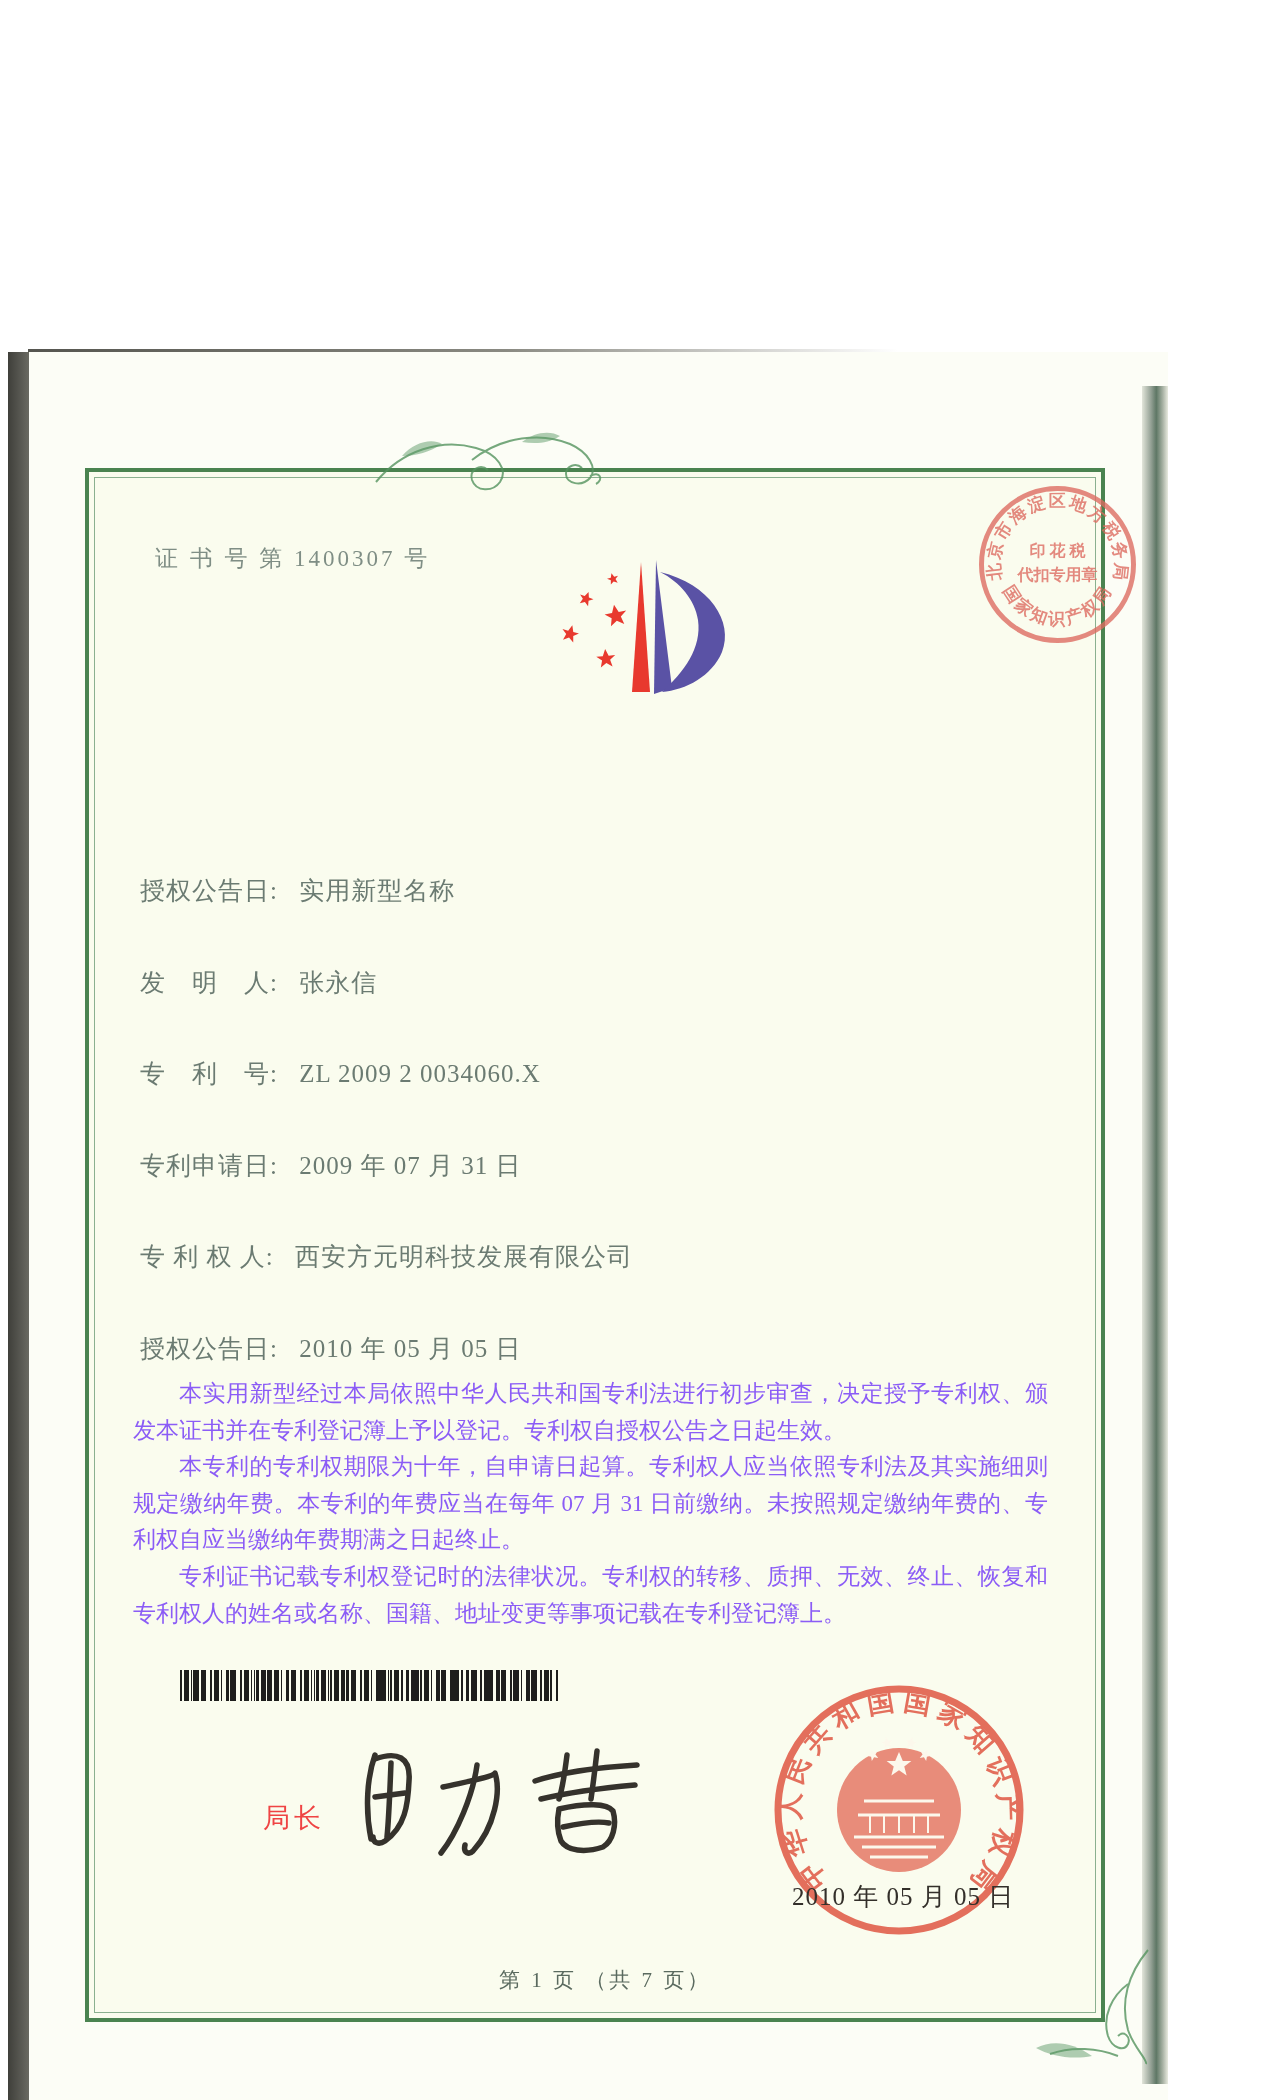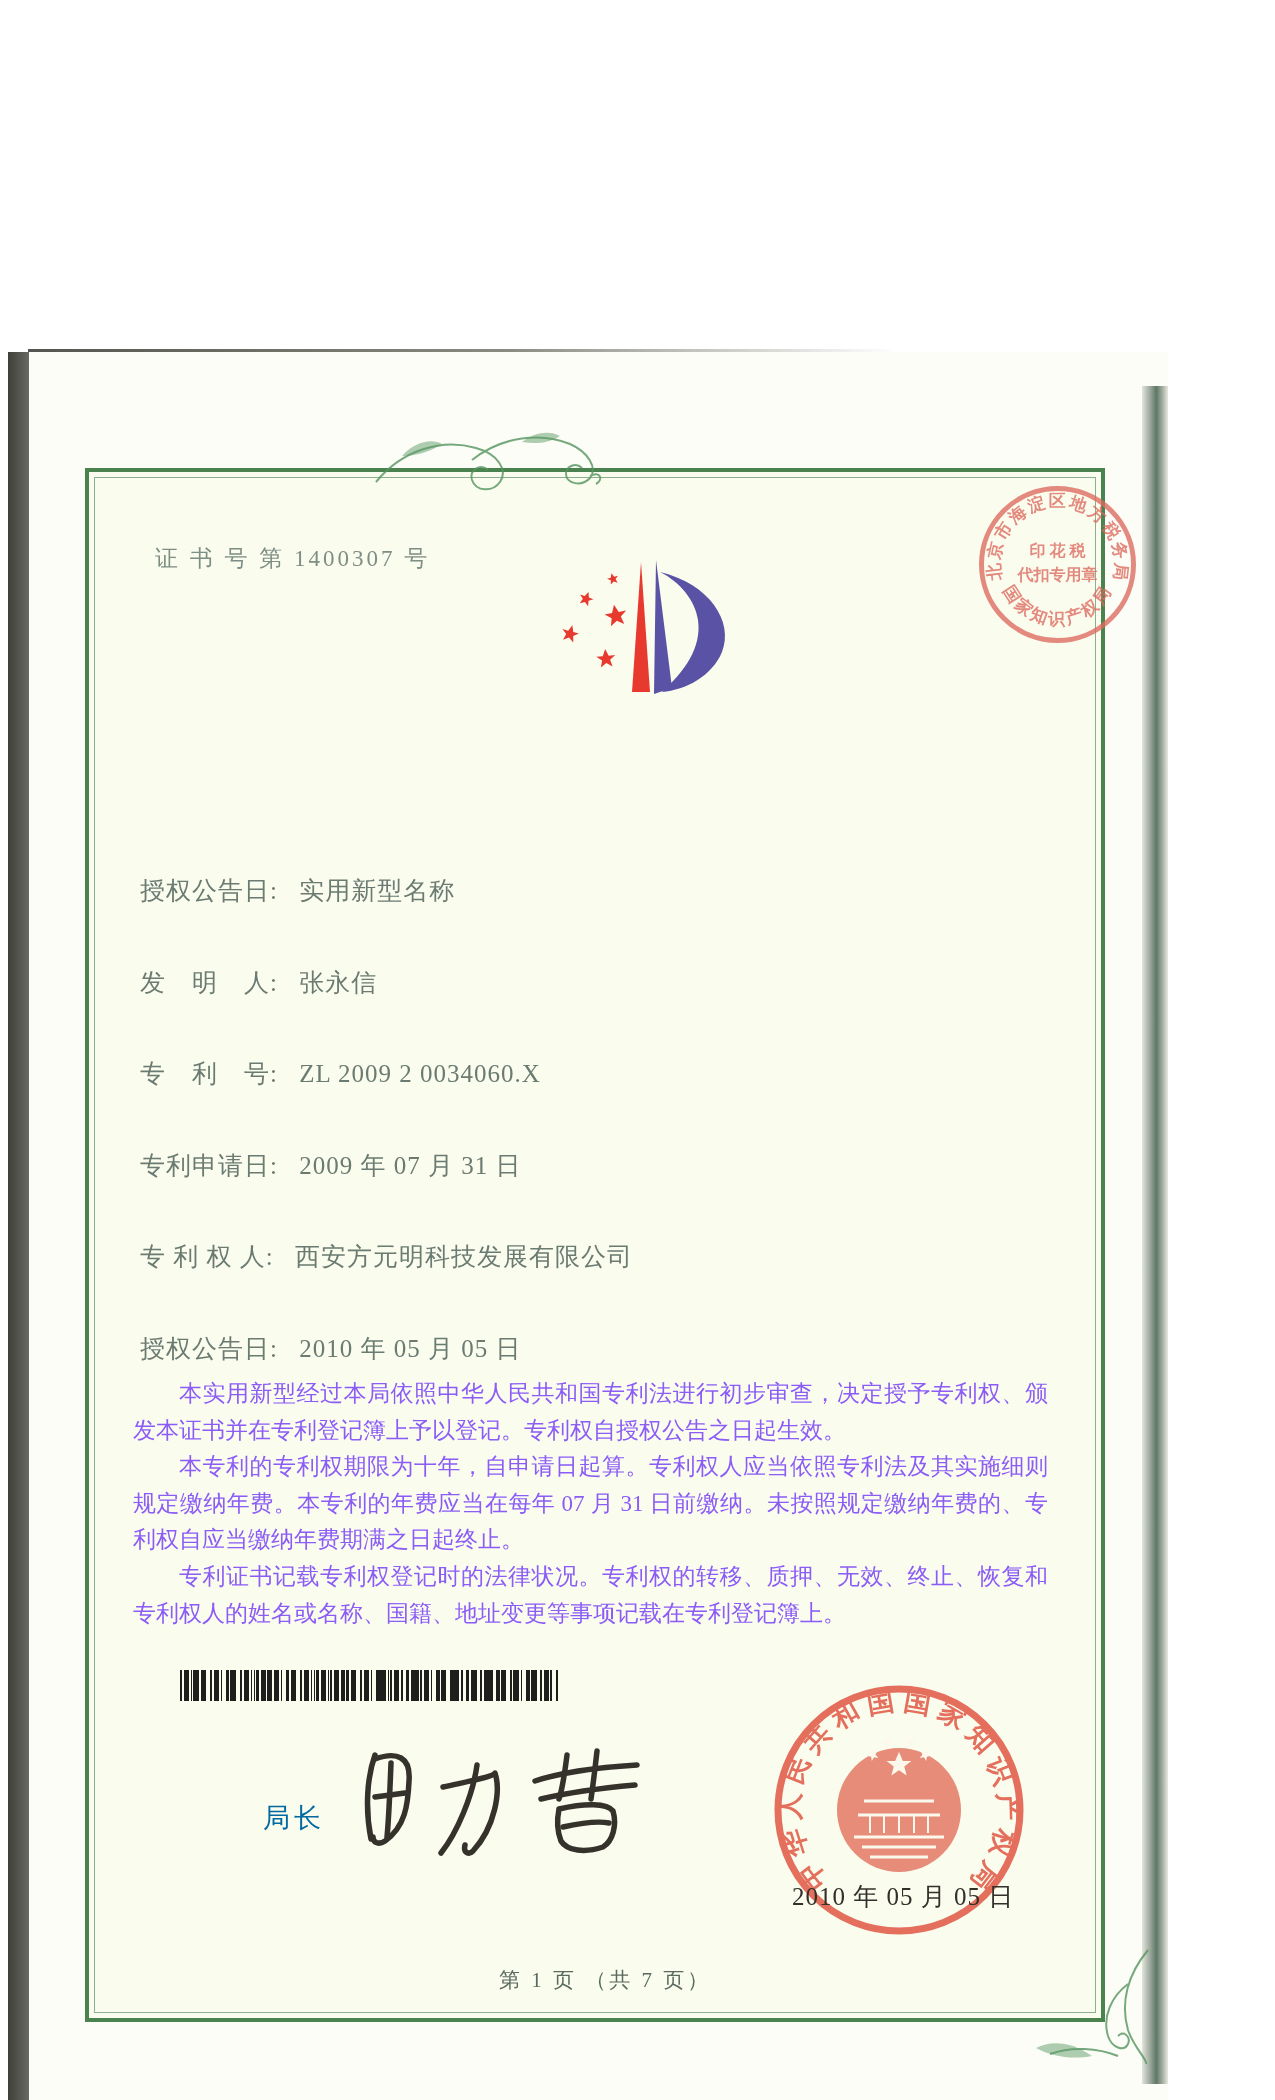--- a/index.html
+++ b/index.html
@@ -42,21 +42,21 @@
         #1e1e1c 4px 9px, rgba(0,0,0,0) 9px 11px,
         #1e1e1c 11px 12px, rgba(0,0,0,0) 12px 16px,
         #1e1e1c 16px 19px, rgba(0,0,0,0) 19px 21px,
         #1e1e1c 21px 26px, rgba(0,0,0,0) 26px 30px),
       repeating-linear-gradient(90deg,
         #1e1e1c 0 1px, rgba(0,0,0,0) 1px 13px,
         #1e1e1c 13px 17px, rgba(0,0,0,0) 17px 23px,
         #1e1e1c 23px 24px, rgba(0,0,0,0) 24px 37px); }
   
   .signer-title { position:absolute; left:263px; top:1800px; font-size:27px;
-           letter-spacing:4px; color:#0369a1; }
+           letter-spacing:4px; color:#ef4444; }
   .signature-svg { position:absolute; left:345px; top:1744px; }
   .hidden-label { position:absolute; left:400px; top:1790px; opacity:0; font-size:10px; }
   
   .tax-stamp { position:absolute; left:975px; top:482px; opacity:.78; }
   .office-seal { position:absolute; left:770px; top:1681px; opacity:.85; }
   .seal-date { position:absolute; left:792px; top:1880px; width:230px; font-size:25px;
            letter-spacing:1px; color:#332f2a; z-index:5; white-space:nowrap; }
   .seal-text { font-size:27px; font-weight:700; }
   .tax-arc { font-size:17px; font-weight:700; }
   .tax-center { font-size:16px; font-weight:700; text-anchor:middle; }

